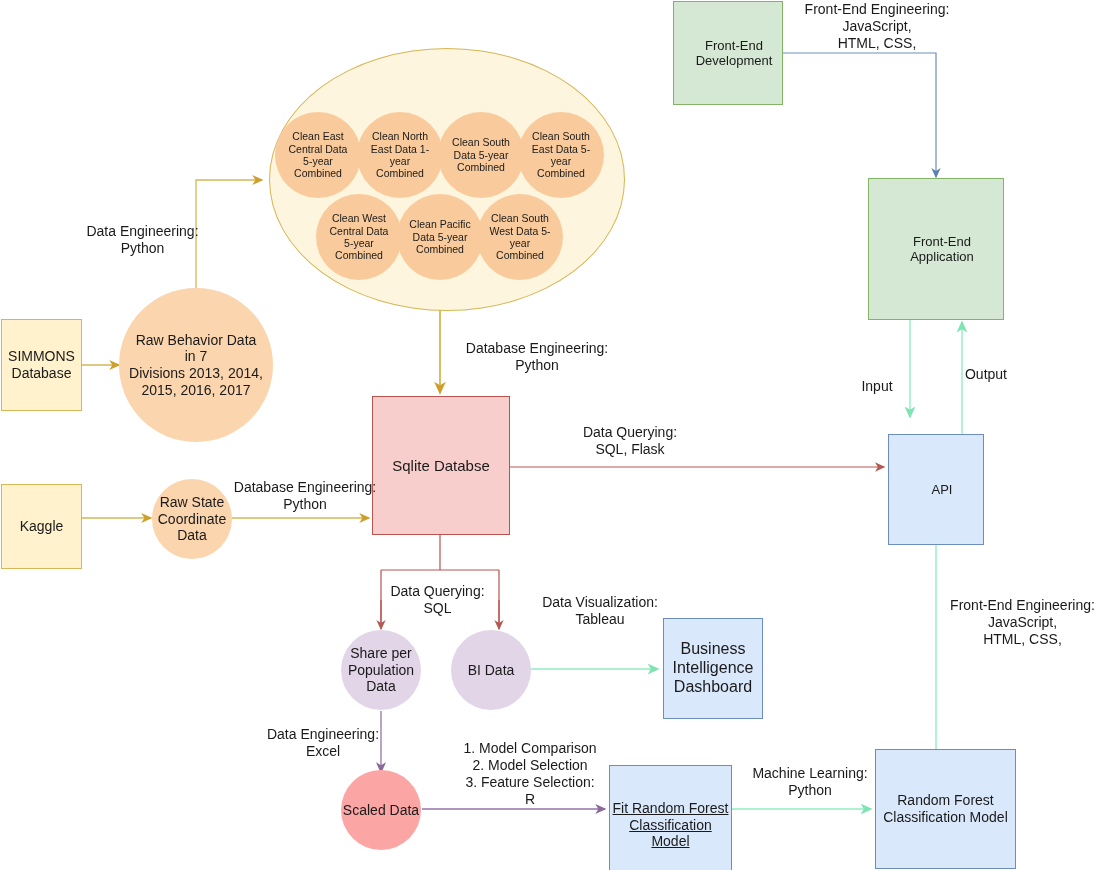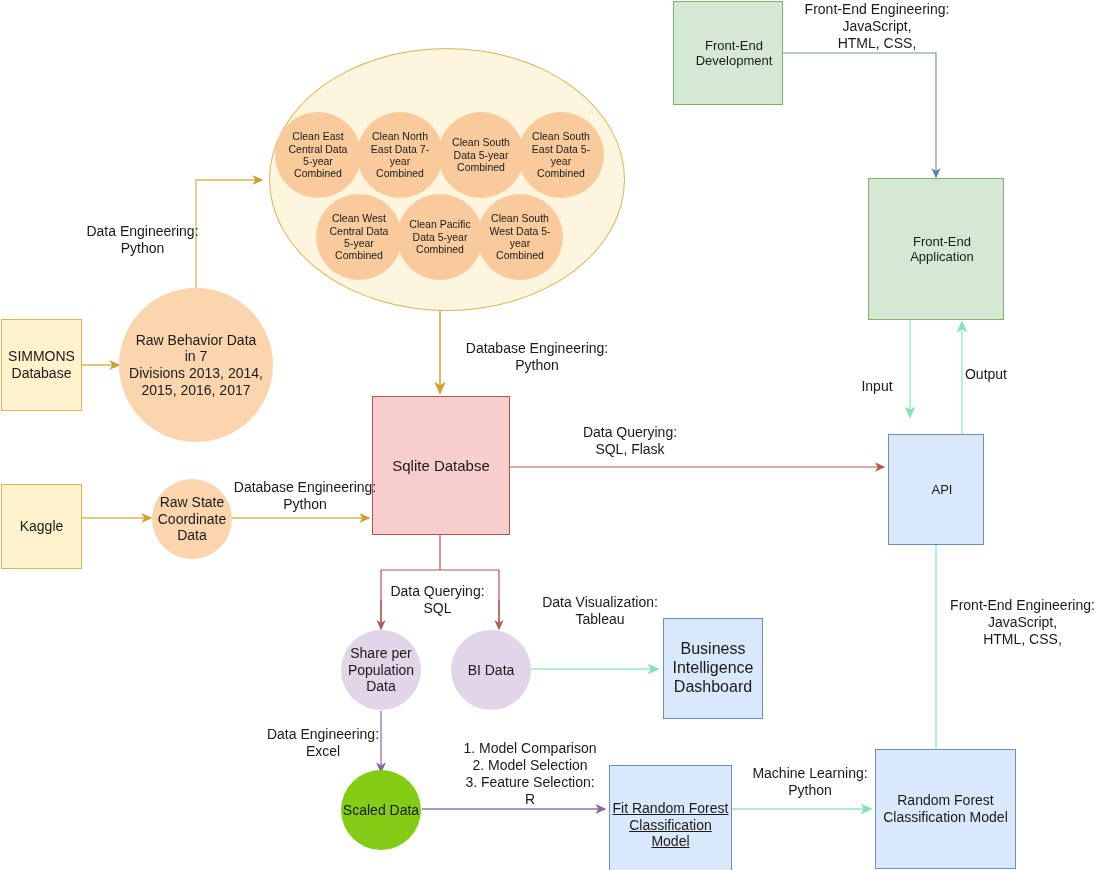--- a/index.html
+++ b/index.html
@@ -43,21 +43,21 @@
 
   
   .yellow { background: #fff2cc; border-color: #d6b656; }
   .orange-l { background: #fdf5dd; border-color: #d6b656; }
   .orange { background: #fbd5ae; border-color: #e2a65c; }
   .orange-deep { background: #f9cb9c; border-color: #dba343; }
   .pink { background: #f8cecc; border-color: #b85450; }
   .green { background: #d5e8d4; border-color: #82b366; }
   .blue { background: #dae8fc; border-color: #6c8ebf; }
   .purple { background: #e1d5e7; border-color: #9673a6; }
-  .purple-l { background: #84cc16; border-color: #b196c0; }
+  .purple-l { background: #fca5a5; border-color: #b196c0; }
 
   .lbl {
     position: absolute;
     text-align: center;
     color: #1a1a1a;
     line-height: 1.22;
     white-space: pre-line;
     font-size: 11.5px;
   }
   .fs10 { font-size: 10.5px; }
@@ -136,21 +136,21 @@
 Coordinate
 Data</div>
 
   <div class="node ell orange-l" style="left:269px; top:48px; width:356px; height:263px; border:1px solid #d6b656;"></div>
 
   <div class="node circ orange-deep fs10" style="left:275px; top:112px; width:86px; height:86px;">Clean East
 Central Data
 5-year
 Combined</div>
   <div class="node circ orange-deep fs10" style="left:357px; top:112px; width:86px; height:86px;">Clean North
-East Data 7-
+East Data 1-
 year
 Combined</div>
   <div class="node circ orange-deep fs10" style="left:438px; top:112px; width:86px; height:86px;">Clean South
 Data 5-year
 Combined</div>
   <div class="node circ orange-deep fs10" style="left:518px; top:112px; width:86px; height:86px;">Clean South
 East Data 5-
 year
 Combined</div>
 

